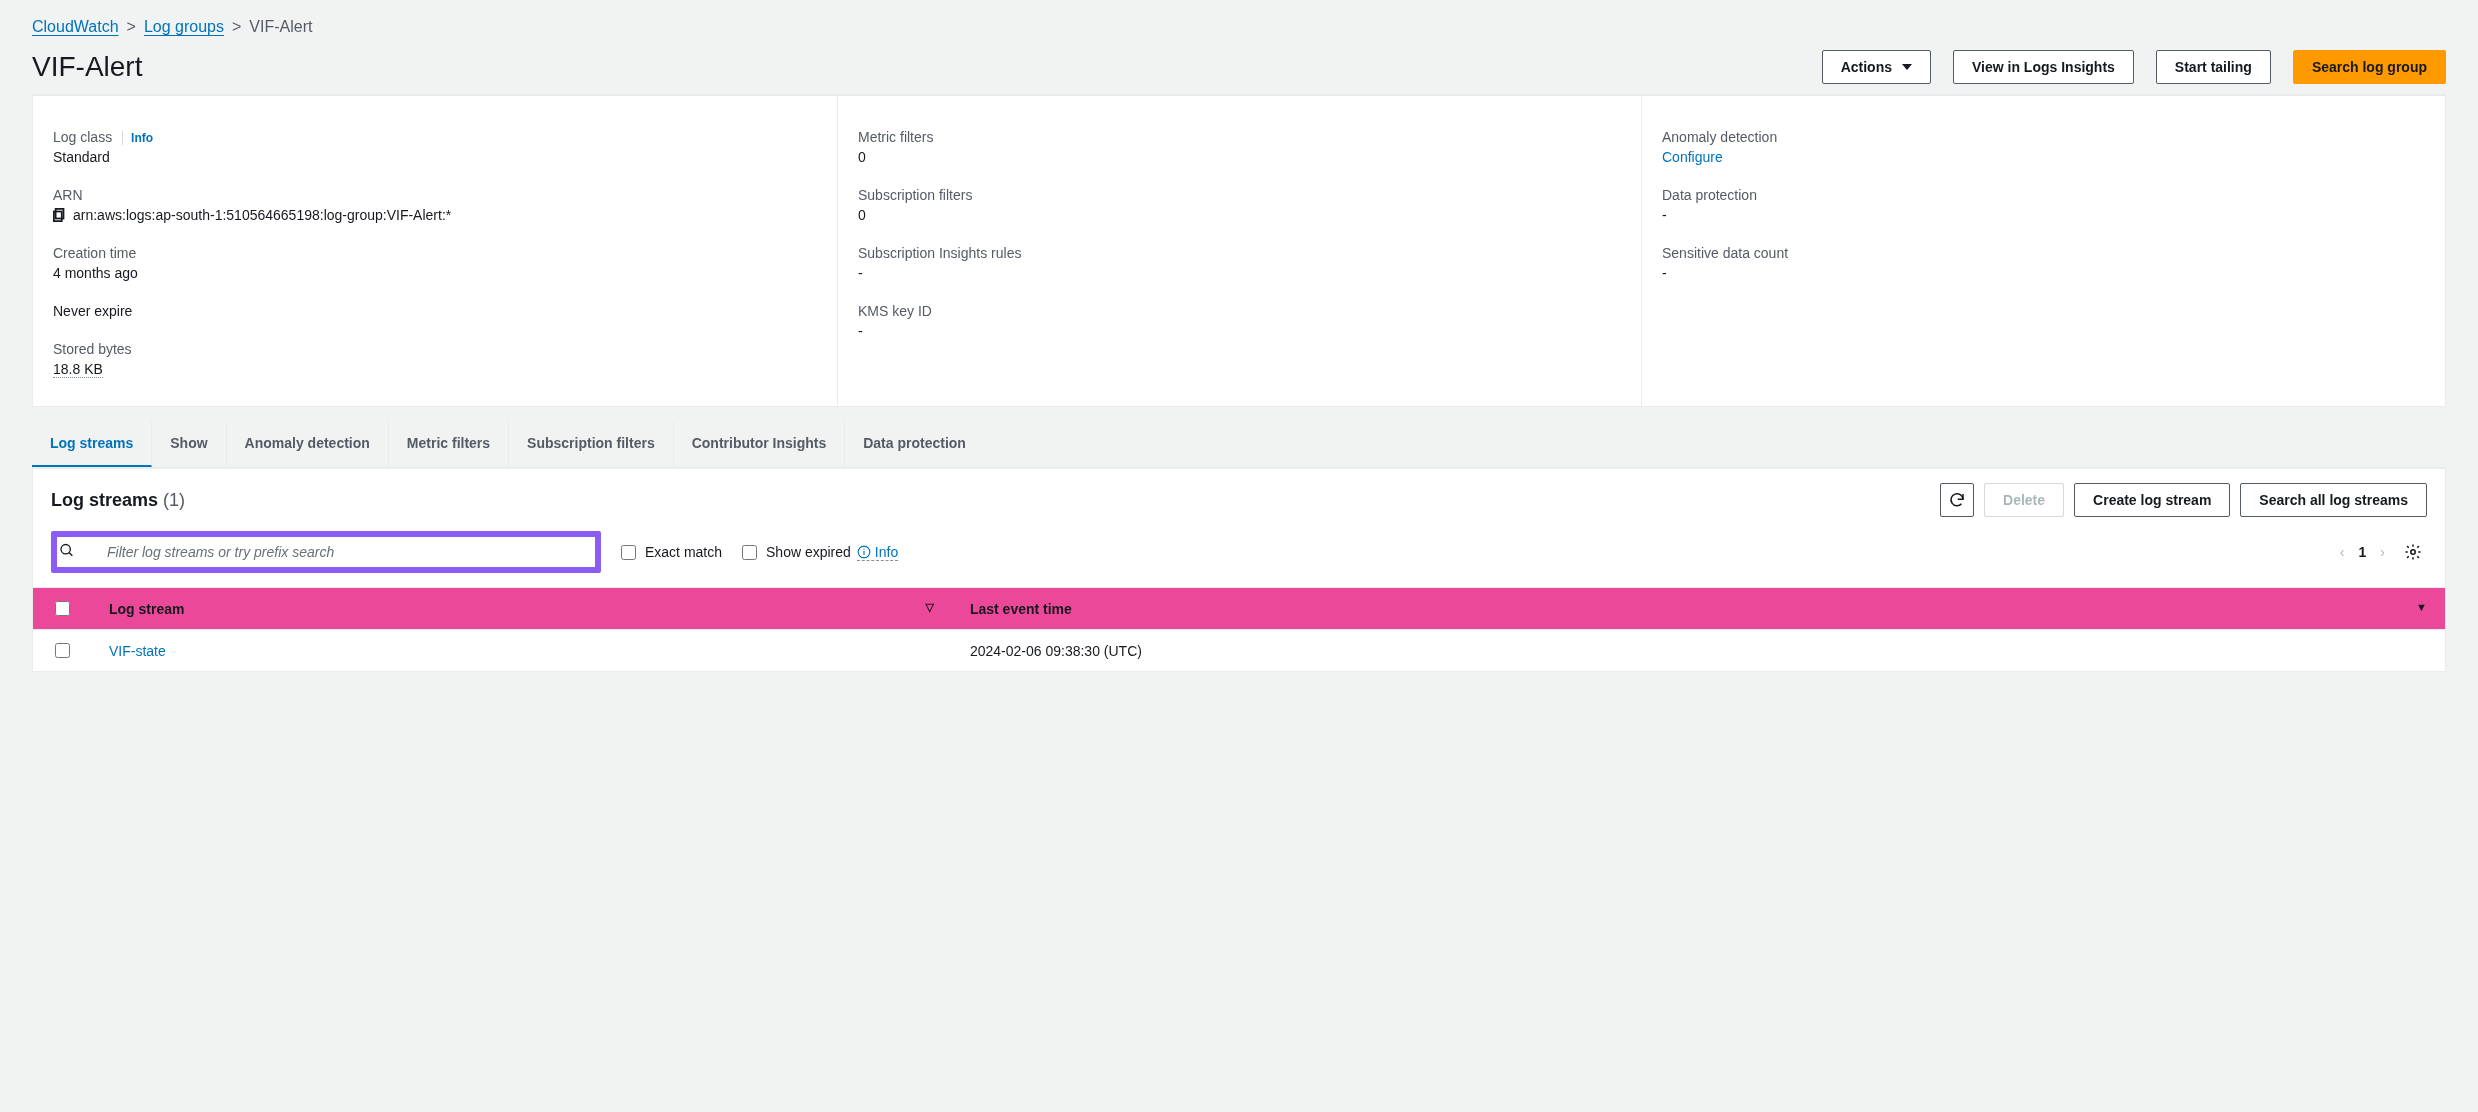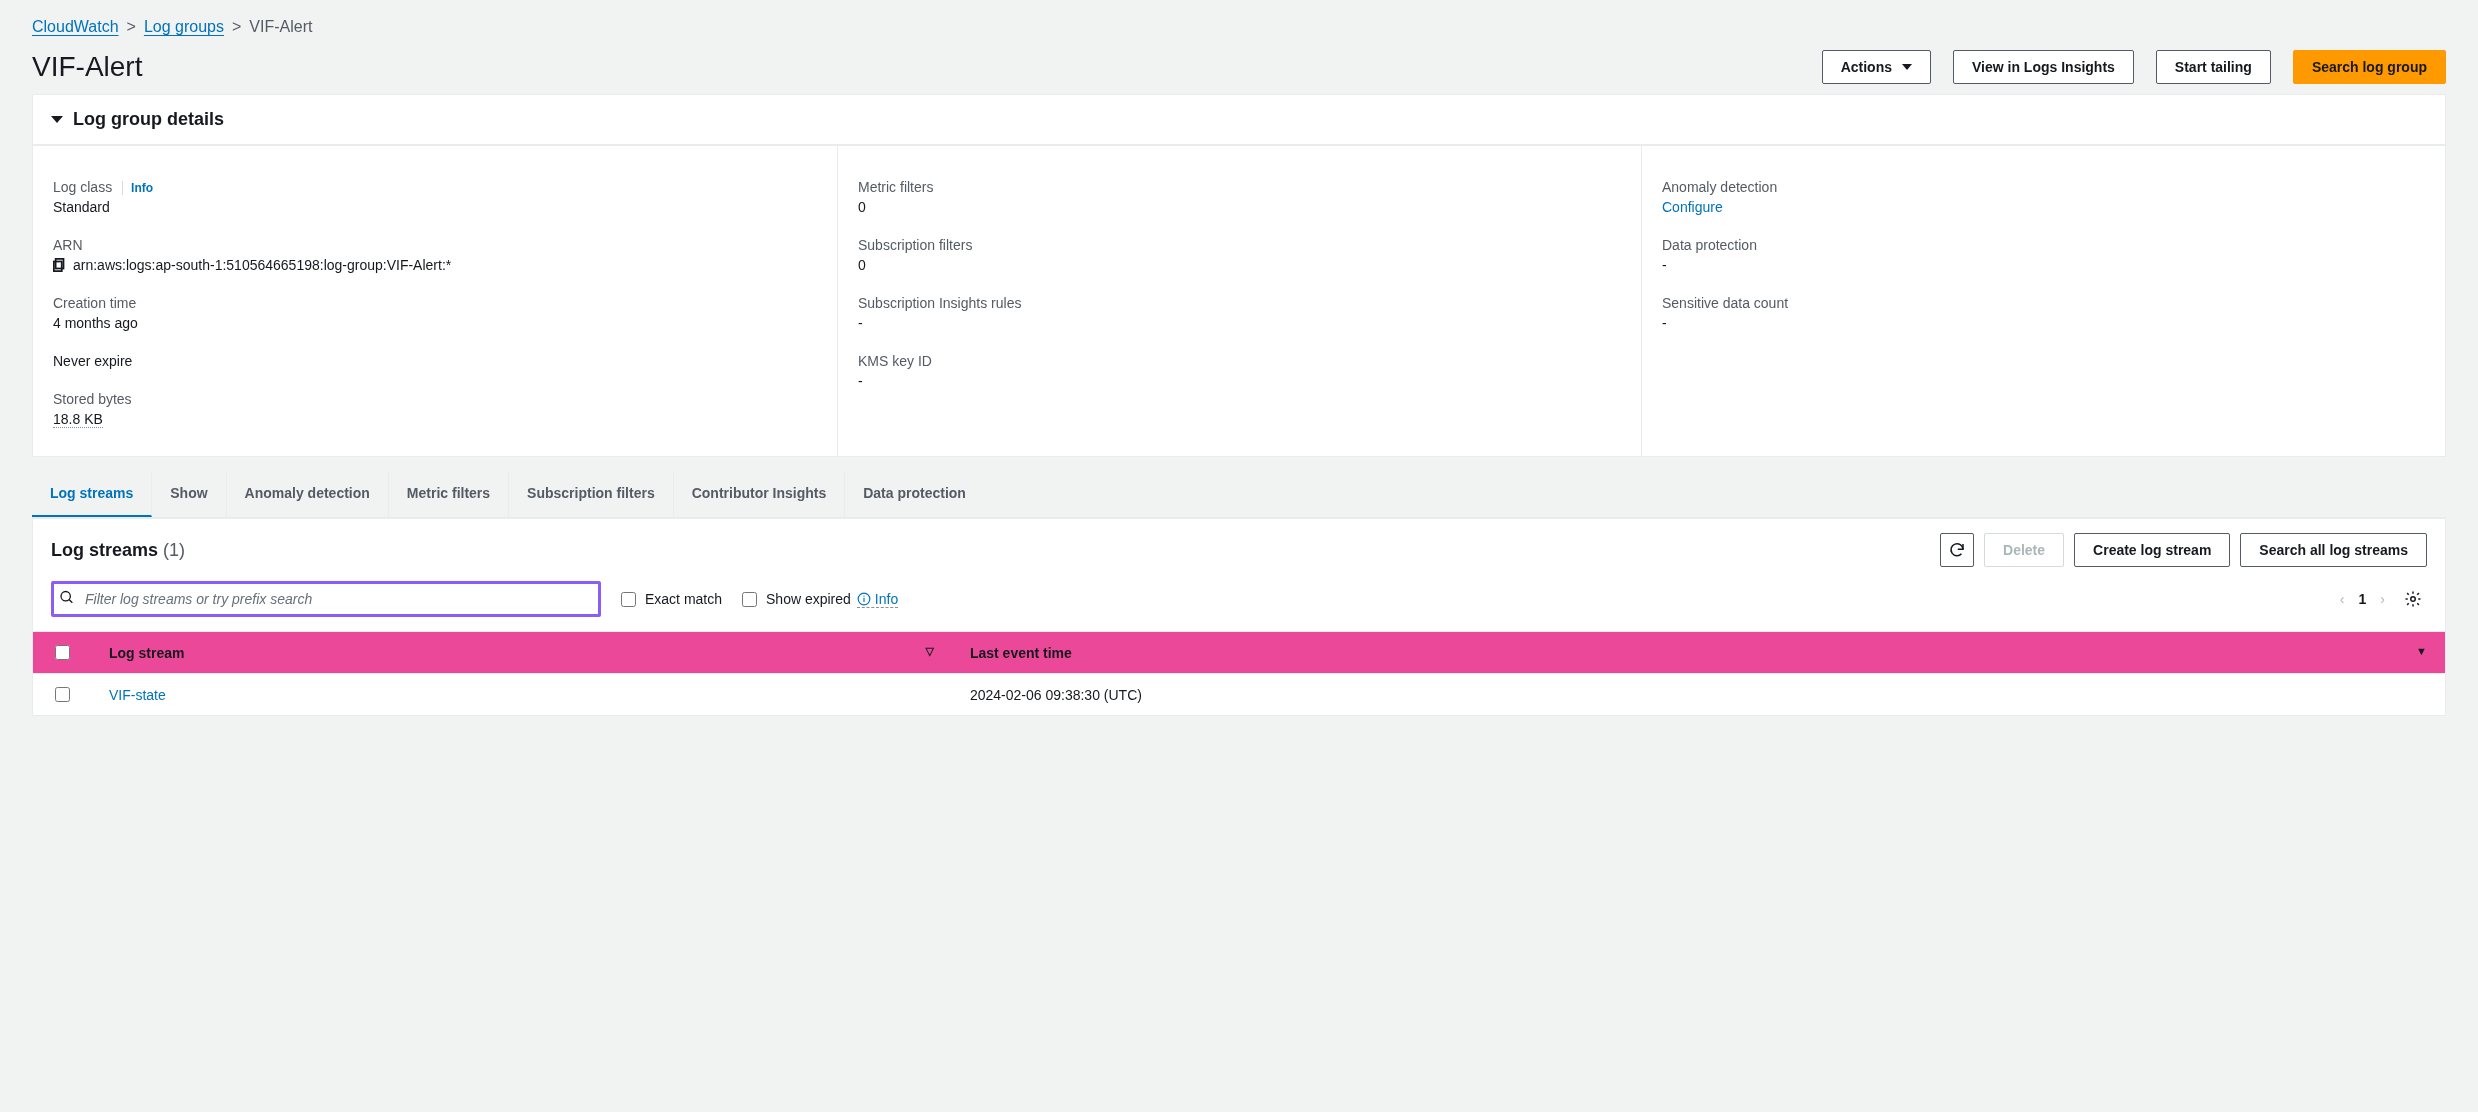--- a/index.html
+++ b/index.html
@@ -95,21 +95,21 @@
     display:flex; align-items:center; justify-content:center; border-radius:2px; cursor:pointer;
   }
 
   .filter-row{
     display:flex; align-items:center; gap:16px; padding:0 18px 14px 18px;
   }
   .search-field{
     position:relative; flex: 0 0 550px;
   }
   .search-field input{
-    width:100%; padding:7px 10px 7px 31px; border:3px solid #8b5cf6; font-size:14px;
+    width:100%; padding:7px 10px 7px 50px; border:6px solid #8b5cf6; font-size:14px;
     border-radius:2px;
   }
   .search-field input::placeholder{ font-style:italic; color:#687078;}
   .search-field .mag{
     position:absolute; left:8px; top:50%; transform:translateY(-50%);
   }
   .check-opt{ display:flex; align-items:center; gap:6px; color:#16191f;}
   .check-opt input{ width:15px; height:15px;}
   .info-chip{ color:var(--link); display:inline-flex; align-items:center; gap:4px; border-bottom:1px dashed #879196;}
   .pager{ margin-left:auto; display:flex; align-items:center; gap:14px;}
@@ -148,24 +148,20 @@
       <span>Actions</span>
       <span class="caret"></span>
     </button>
     <button class="btn">View in Logs Insights</button>
     <button class="btn">Start tailing</button>
     <button class="btn primary">Search log group</button>
   </div>
 </div>
 
 <section class="panel">
-  <div class="panel-header">
-    <span class="caret-toggle"></span>
-    <span>Log group details</span>
-  </div>
   <div class="details-grid">
 
     <div class="details-col">
       <div class="detail">
         <div class="detail-label">
           <span>Log class</span>
           <a href="#" class="info-link">Info</a>
         </div>
         <div class="detail-value">Standard</div>
       </div>

